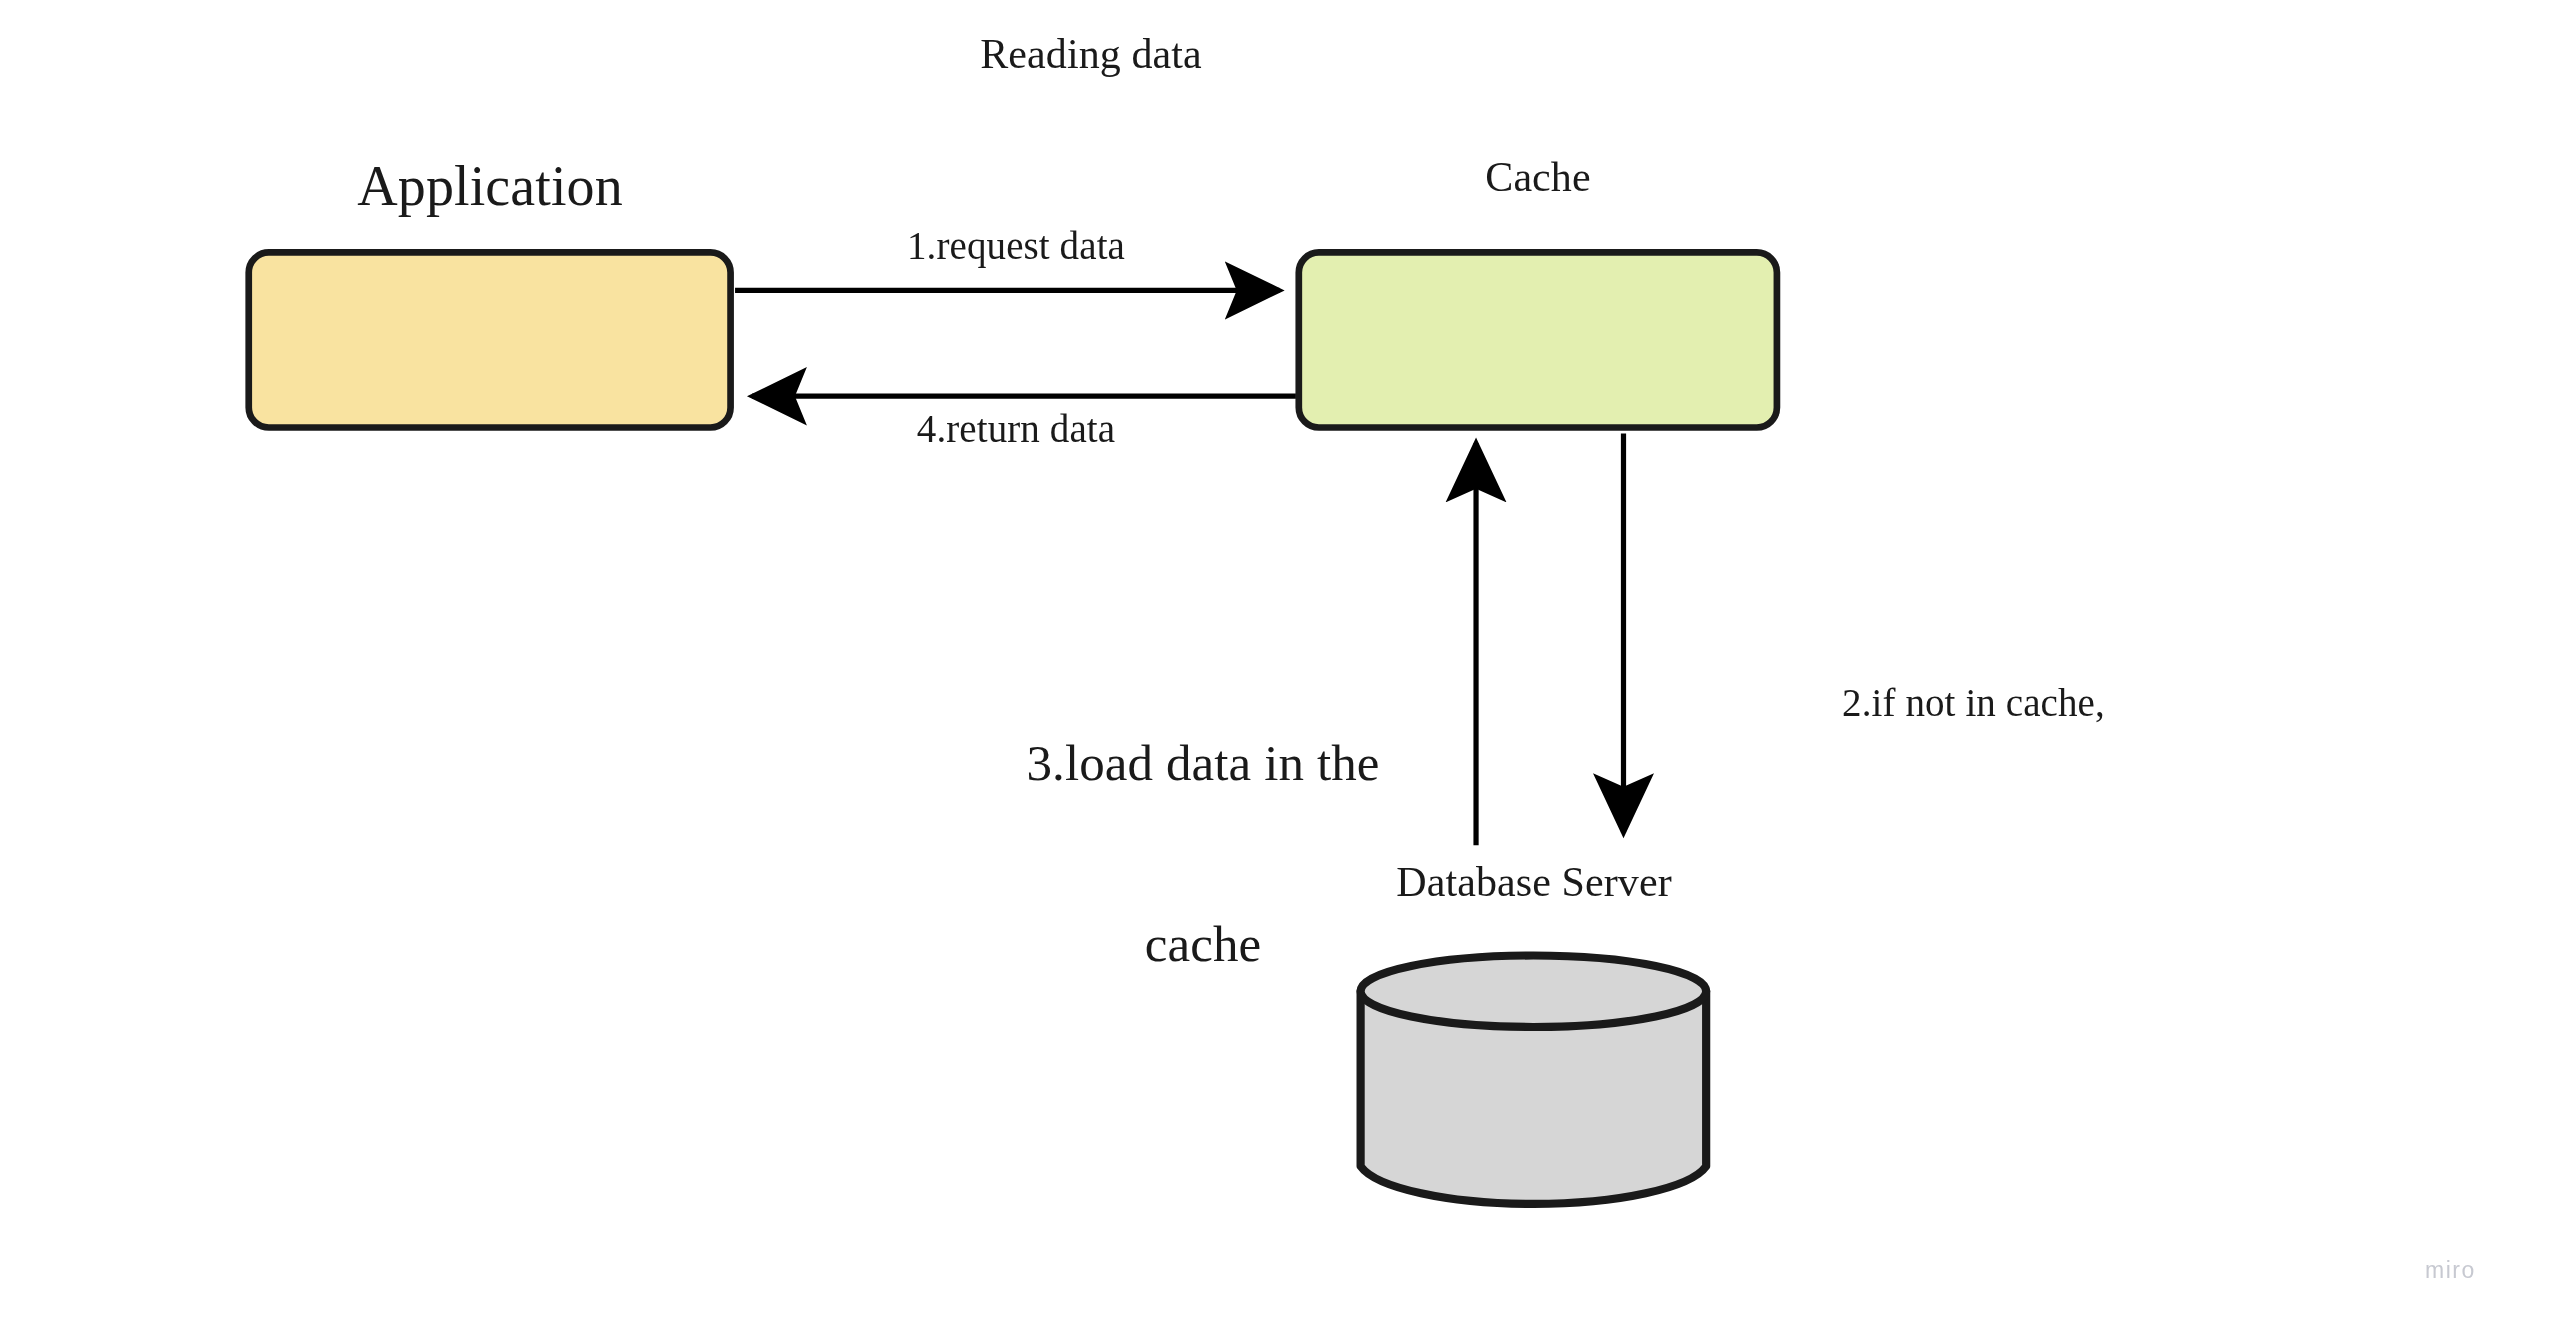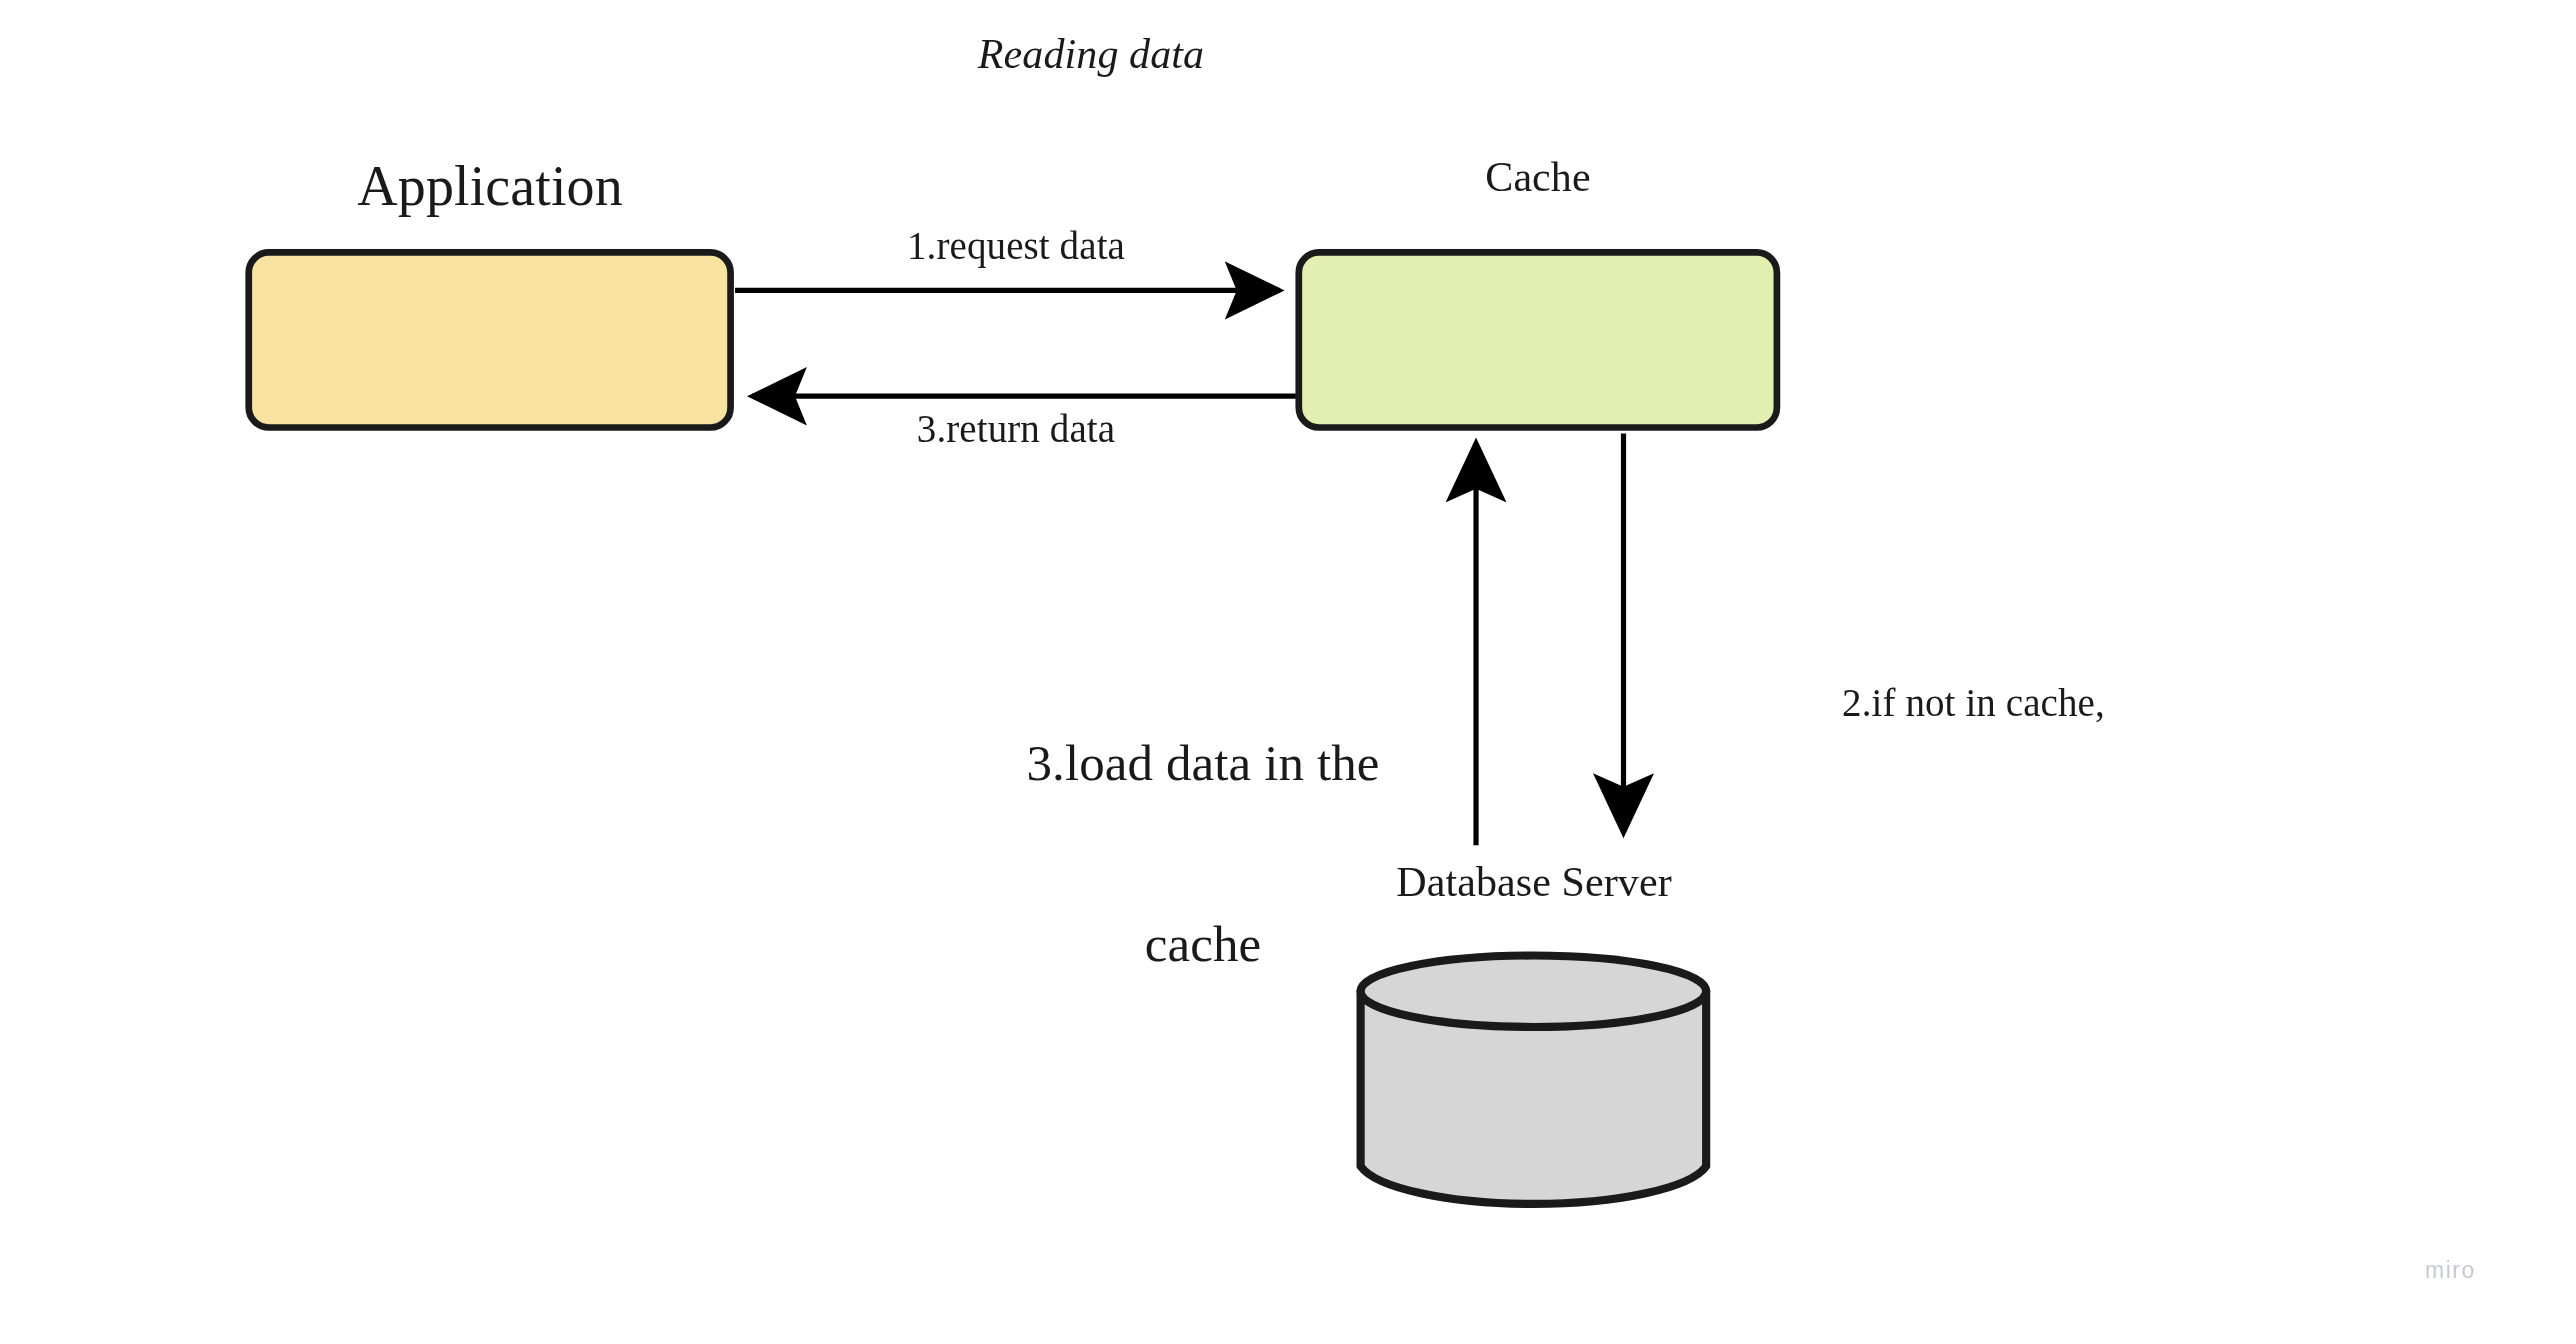--- a/index.html
+++ b/index.html
@@ -33,21 +33,20 @@
     white-space: pre;
     line-height: 1.18;
     text-align: center;
     letter-spacing: 0.1px;
   }
   #diagram-title {
     font-size: 42px;
     left: 0;
     top: 30px;
     width: 2182px;
-    font-style: italic;
   }
   #app-label {
     font-size: 56px;
     left: 246px;
     top: 153px;
     width: 488px;
   }
   #cache-label {
     font-size: 42px;
     left: 1296px;
@@ -132,21 +131,21 @@
   </svg>
 
   <div class="txt" id="diagram-title">Reading data</div>
 
   <div class="txt" id="app-label">Application</div>
 
   <div class="txt" id="cache-label">Cache</div>
 
   <div class="txt" id="edge-label-1">1.request data</div>
 
-  <div class="txt" id="edge-label-4">3.return data</div>
+  <div class="txt" id="edge-label-4">4.return data</div>
 
   <div class="txt" id="edge-label-3">
     <div>3.load data in the</div>
     <div>cache</div>
   </div>
 
   <div class="txt" id="edge-label-2">
     <div>2.if not in cache,</div>
   </div>
 

